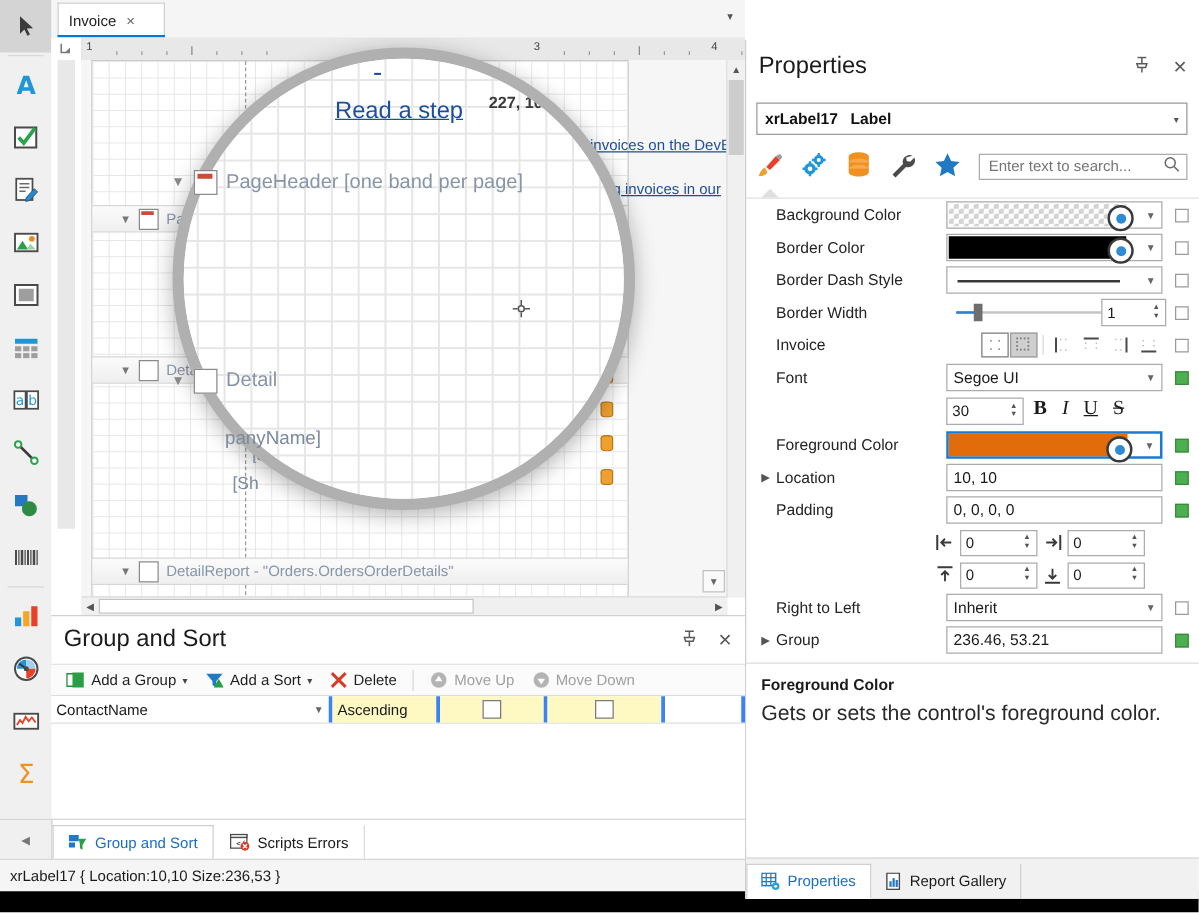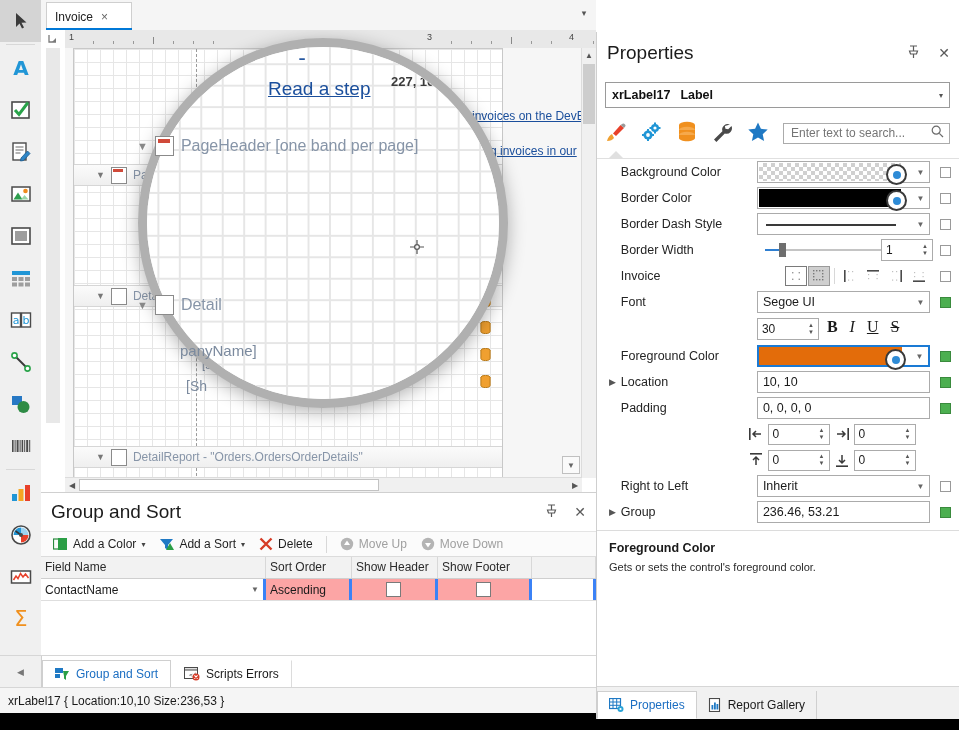--- a/index.html
+++ b/index.html
@@ -87,21 +87,21 @@
   .tbtn{display:flex;align-items:center;gap:5px;padding:2px 6px;font-size:12px;color:#1f1f1f;cursor:default;white-space:nowrap;}
   .tbtn.dis{color:#a0a0a0;}
   .tbtn .car{font-size:8px;color:#444;}
   .vdiv{width:1px;height:17px;background:#d8d8d8;margin:0 5px;}
   .gs-grid{position:absolute;left:0;top:64px;right:0;bottom:0;}
   .gs-head{display:flex;height:21px;background:#f2f2f2;border-bottom:1px solid #cfcfcf;}
   .gs-head div{border-right:1px solid #d8d8d8;font-size:12px;color:#2a2a2a;padding:3px 4px;box-sizing:border-box;}
   .gs-row{display:flex;height:21px;border-bottom:1px solid #dedede;background:#fff;}
   .gs-row .cell{border-right:3px solid #3b82f6;font-size:12px;color:#1a1a1a;padding:3px 4px;box-sizing:border-box;
     display:flex;align-items:center;}
-  .gs-row .cell.gray{background:#fca5a5;justify-content:center;}
+  .gs-row .cell.gray{background:#fef9c3;justify-content:center;}
   .cbx{width:13px;height:13px;border:1px solid #7a7a7a;background:#fff;}
   .c-field{width:225px;}.c-sort{width:86px;}.c-sh{width:86px;}.c-sf{width:94px;}
 
   
   .btabs{position:absolute;left:0;top:655px;width:596px;height:32px;background:#ffffff;border-top:1px solid #d6d6d6;
     display:flex;align-items:flex-end;}
   .btabs .lcol{width:41px;height:32px;background:#f0f0f0;border-right:1px solid #cfcfcf;display:flex;align-items:center;justify-content:center;color:#777;font-size:9px;}
   .btab{height:28px;display:flex;align-items:center;gap:6px;padding:0 12px;font-size:12px;box-sizing:border-box;border:1px solid transparent;}
   .btab.act{background:#fff;border-color:#cfcfcf;border-bottom-color:#fff;color:#1b6ec2;}
   .btab.ina{color:#1a1a1a;border-right:1px solid #dcdcdc;}
@@ -153,21 +153,21 @@
   .slider .fill{position:absolute;top:10px;left:0;width:18px;height:2px;background:#2f7fd1;}
   .slider .th{position:absolute;left:14px;top:4px;width:7px;height:14px;background:#6e6e6e;}
   .spin{position:absolute;border:1px solid #ababab;background:#fff;display:flex;align-items:center;padding:0 4px;box-sizing:border-box;font-size:12px;}
   .spin .arrows{margin-left:auto;display:flex;flex-direction:column;gap:2px;color:#555;font-size:6px;line-height:5px;}
   .bbtn{width:22px;height:20px;border:1px solid transparent;display:flex;align-items:center;justify-content:center;box-sizing:border-box;}
   .bbtn.on{background:#cfcfcf;border-color:#9a9a9a;}
   .fontstyle{display:flex;align-items:center;gap:12px;margin-left:8px;font-size:16px;color:#1a1a1a;}
   .padicon{width:16px;height:16px;}
   .p-desc{position:absolute;left:0;top:498px;right:0;height:150px;border-top:1px solid #dcdcdc;background:#fff;padding:10px 12px;box-sizing:border-box;}
   .p-desc .t{font-size:12.5px;font-weight:bold;color:#1a1a1a;margin-bottom:6px;}
-  .p-desc .d{font-size:11px;color:#2a2a2a;}
+  .p-desc .d{font-size:17px;color:#2a2a2a;}
   .p-tabs{position:absolute;left:0;bottom:0;right:0;height:32px;background:#f1f1f1;border-top:1px solid #d6d6d6;display:flex;align-items:flex-end;}
   .ptab{height:28px;display:flex;align-items:center;gap:6px;padding:0 11px;font-size:12px;box-sizing:border-box;}
   .ptab.act{background:#fff;border:1px solid #cfcfcf;border-bottom-color:#fff;color:#1b6ec2;}
   .ptab.ina{color:#1a1a1a;border-right:1px solid #d0d0d0;}
 </style>
 </head>
 <body>
 
 <div class="app">
 
@@ -471,21 +471,21 @@
         <span style="font-size:14px;">✕</span>
       </div>
     </div>
 
     <div class="gs-toolbar">
       <div class="tbtn">
         <svg width="15" height="15" viewBox="0 0 15 15">
             <rect x="0.5" y="2" width="6" height="10" fill="none" stroke="#2a8a3e" stroke-width="1.2"></rect>
             <rect x="5" y="1" width="9" height="12" fill="#2a9e45"></rect>
           </svg>
-        <span>Add a Color</span>
+        <span>Add a Group</span>
         <span class="car">▾</span>
       </div>
       <div class="tbtn">
         <svg width="15" height="15" viewBox="0 0 15 15">
             <path d="M1 2h13L9 8v5l-3-2V8z" fill="#1f79c4"></path>
             <path d="M7 13 L11 6 L15 13 Z" fill="#2a9e45"></path>
           </svg>
         <span>Add a Sort</span>
         <span class="car">▾</span>
       </div>
@@ -506,27 +506,20 @@
       <div class="tbtn dis">
         <svg width="14" height="14" viewBox="0 0 14 14">
             <circle cx="7" cy="7" r="6.2" fill="#b4b4b4"></circle>
             <path d="M7 10.5 L10 6 H4 Z" fill="#fff"></path>
           </svg>
         <span>Move Down</span>
       </div>
     </div>
 
     <div class="gs-grid">
-      <div class="gs-head">
-        <div class="c-field">Field Name</div>
-        <div class="c-sort">Sort Order</div>
-        <div class="c-sh">Show Header</div>
-        <div class="c-sf">Show Footer</div>
-        <div style="flex:1;"></div>
-      </div>
       <div class="gs-row">
         <div class="cell c-field">
           <span>ContactName</span>
           <span style="margin-left:auto;font-size:8px;color:#666;">▼</span>
         </div>
         <div class="cell c-sort gray" style="justify-content:flex-start;">Ascending</div>
         <div class="cell c-sh gray">
           <span class="cbx"></span>
         </div>
         <div class="cell c-sf gray">

